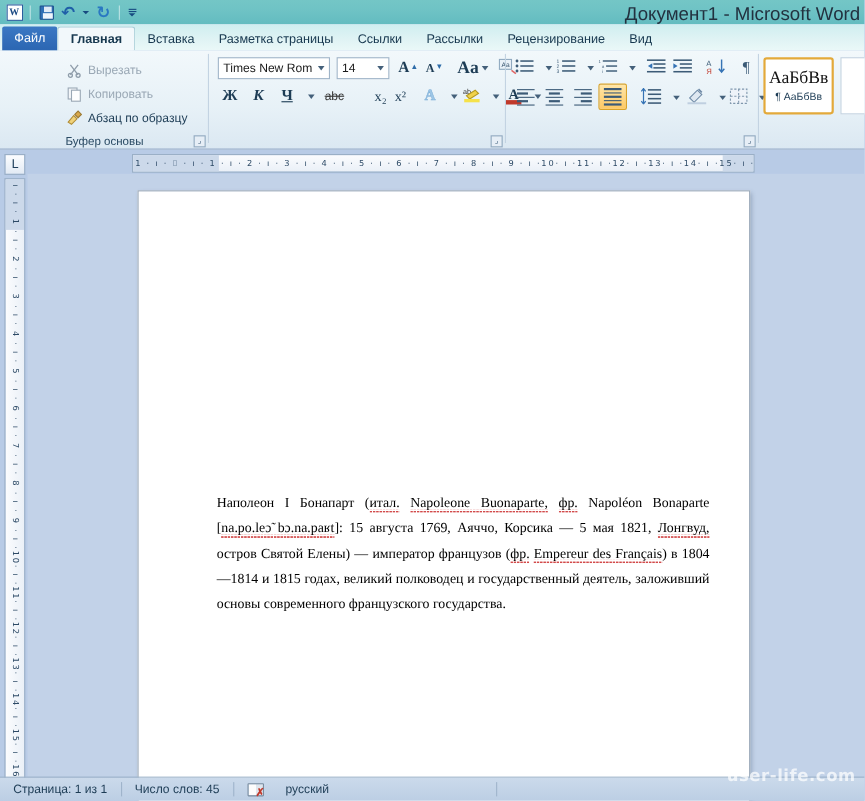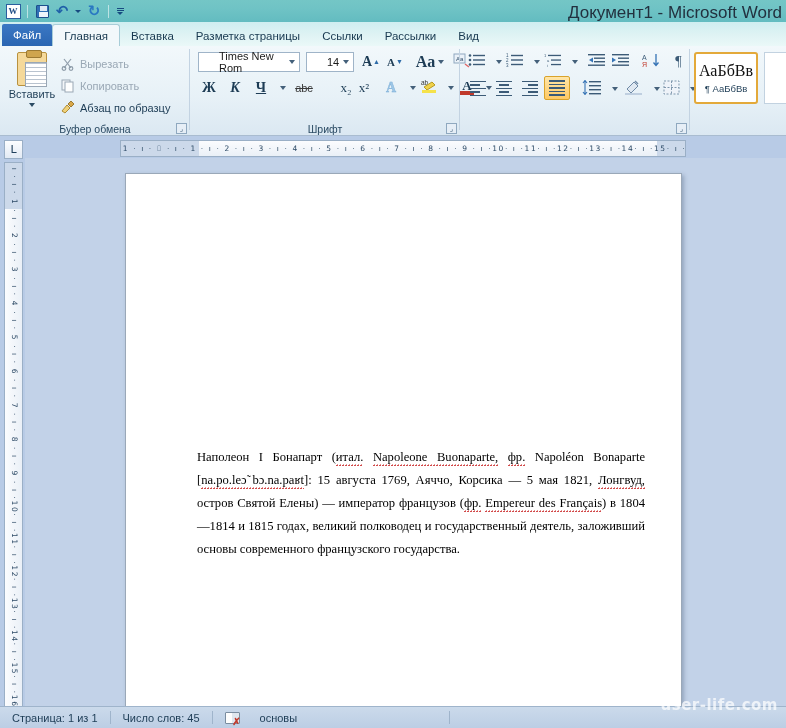--- a/index.html
+++ b/index.html
@@ -70,20 +70,21 @@
   .tab.file {
     background: linear-gradient(to bottom, #3b78c4 0%, #2b66b2 100%);
     color: #fff; height: 22px; margin-left: 2px;
     border-top-left-radius: 2px; border-top-right-radius: 2px;
   }
   .tab.active {
     background: #f2f8fb; height: 22px;
     border: 1px solid #a8cdd8; border-bottom: none;
     border-top-left-radius: 3px; border-top-right-radius: 3px;
     color: #17384f;
+    font-weight: bold;
   }
 
   
   .ribbon {
     position: absolute; top: 46px; left: 0; width: 786px; height: 90px;
     background: linear-gradient(to bottom, #f2f8fb 0%, #e7f1f7 58%, #dbe8f2 100%);
     border-bottom: 1px solid #a9bcd0;
   }
   .group { position: absolute; top: 0; height: 90px; }
   .group-label {
@@ -125,21 +126,21 @@
     position: absolute; left: 60px; display: flex; align-items: center; gap: 5px;
     font-size: 11px; color: #9aa8b5; height: 19px;
   }
   .clip-item.enabled { color: #1d3c55; }
   .mini-ico { width: 15px; height: 15px; position: relative; flex: 0 0 15px; }
 
   
   .fld {
     position: absolute; height: 20px; background: #fff;
     border: 1px solid #9fb4c8; display: flex; align-items: center;
-    font-size: 11px; color: #1a1a1a; padding-left: 20px;
+    font-size: 11px; color: #1a1a1a; padding-left: 4px;
   }
   .fld .cv {
     width: 0; height: 0; border-left: 3.5px solid transparent;
     border-right: 3.5px solid transparent; border-top: 4px solid #44607a;
     margin-left: auto; margin-right: 4px;
   }
   .rbtn {
     position: absolute; height: 21px; min-width: 21px;
     display: flex; align-items: center; justify-content: center;
     font-size: 12px; color: #1d3c55;
@@ -291,31 +292,27 @@
     <div class="win-title">Документ1  -  Microsoft Word</div>
   </div>
 
   <div class="tabstrip">
     <div class="tab file">Файл</div>
     <div class="tab active">Главная</div>
     <div class="tab">Вставка</div>
     <div class="tab">Разметка страницы</div>
     <div class="tab">Ссылки</div>
     <div class="tab">Рассылки</div>
+    <div class="tab">Рецензирование</div>
     <div class="tab">Вид</div>
   </div>
 
   <div class="ribbon">
 
     <div class="group" style="left:0;width:190px">
-      <div class="paste-btn">
-        <div class="clipboard-ico"></div>
-        <div class="paste-label">Вставить</div>
-        <div class="paste-caret"></div>
-      </div>
 
       <div class="clip-item" style="top:8px">
         <span class="mini-ico">
           <svg width="15" height="15" viewBox="0 0 15 15">
               <g stroke="#8f9daa" stroke-width="1.2" fill="none">
                 <line x1="4" y1="3" x2="11" y2="12"></line>
                 <line x1="11" y1="3" x2="4" y2="12"></line>
                 <circle cx="4" cy="12.5" r="1.8"></circle>
                 <circle cx="11" cy="12.5" r="1.8"></circle>
               </g>
@@ -337,21 +334,21 @@
       <div class="clip-item enabled" style="top:52px">
         <span class="mini-ico">
           <svg width="15" height="15" viewBox="0 0 15 15">
               <path d="M2 11 L7 5 L10 8 L5 13 Z" fill="#f0d27a" stroke="#b08c35"></path>
               <path d="M8 4 L11 1 L14 4 L11 7 Z" fill="#d9a84a" stroke="#9c7a33"></path>
             </svg>
         </span>
         <span>Абзац по образцу</span>
       </div>
 
-      <div class="group-label">Буфер обмена</div>
+      <div class="group-label">Буфер основы</div>
       <div class="dialog-launcher">⌟</div>
       <div class="group-sep" style="right:0"></div>
     </div>
 
     <div class="group" style="left:190px;width:270px">
       <div class="fld" style="left:8px;top:6px;width:102px">
         <span>Times New Rom</span>
           <span class="cv"></span>
       </div>
       <div class="fld" style="left:116px;top:6px;width:48px">
@@ -421,21 +418,20 @@
           <span class="dd"></span>
         </div>
       <div class="rbtn" style="left:266px;top:31px;width:22px;flex-direction:column">
         <span class="bold-serif" style="font-size:13px;line-height:11px">A</span>
         <span style="display:block;width:14px;height:4px;background:#c0392b"></span>
       </div>
       <div class="rbtn" style="left:288px;top:31px;width:12px">
           <span class="dd"></span>
         </div>
 
-      <div class="group-label">Шрифт</div>
       <div class="dialog-launcher">⌟</div>
       <div class="group-sep" style="right:0"></div>
     </div>
 
     <div class="group" style="left:460px;width:230px">
       <div class="rbtn" style="left:6px;top:5px;width:22px">
         <span>
           <svg width="18" height="14" viewBox="0 0 18 14">
               <g fill="#3c5b77">
                 <circle cx="2" cy="2.5" r="1.3"></circle>
@@ -642,19 +638,19 @@
     <div class="sb-item">
       <span>Страница: 1 из 1</span>
     </div>
     <div class="sb-sep"></div>
     <div class="sb-item">
       <span>Число слов: 45</span>
     </div>
     <div class="sb-sep"></div>
     <div class="sb-item">
       <span class="book-ico"></span>
-      <span style="margin-left:14px">основы</span>
+      <span style="margin-left:14px">русский</span>
     </div>
     <div class="sb-sep" style="margin-left:140px"></div>
   </div>
 
   <div class="watermark">user-life.com</div>
 </div>
 
 </body></html>

